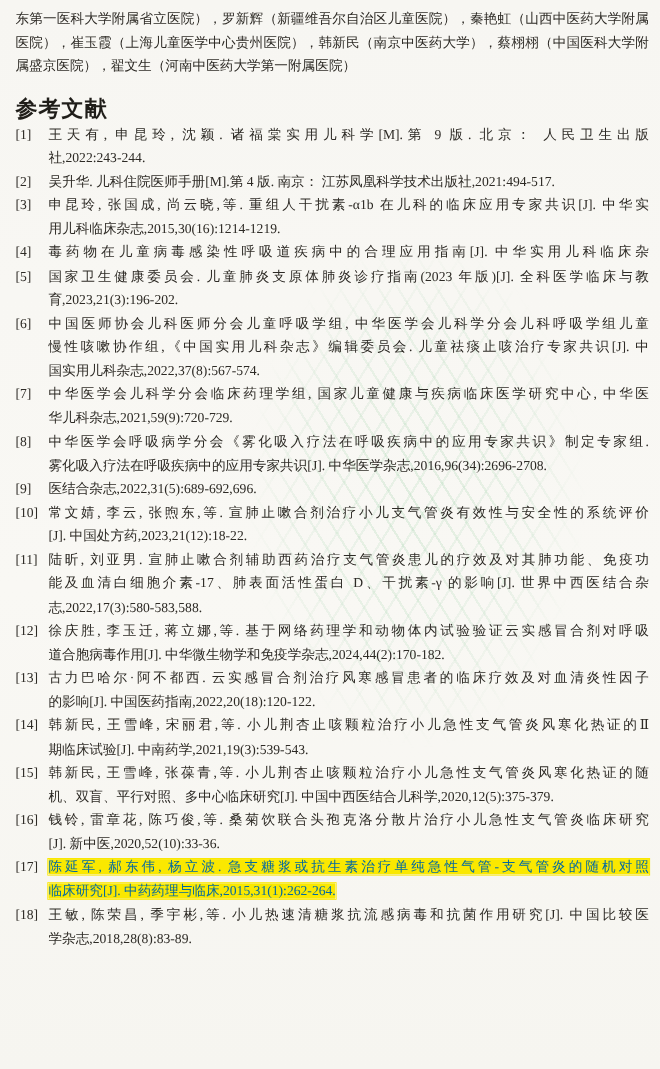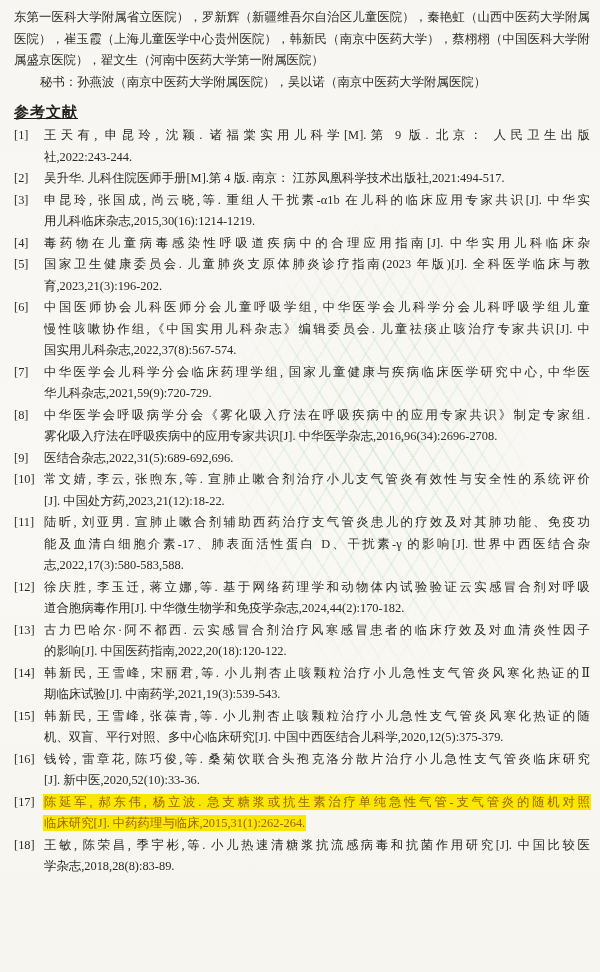--- a/index.html
+++ b/index.html
@@ -27,40 +27,39 @@
   }
   .tline.final{
     text-align-last:left;
     white-space:normal;
   }
   .secretary{
     line-height:21.5px;
     padding-left:26px;
   }
   .ref-heading{
-    font-size:15px;
+    font-size:20px;
     font-weight:bold;
     color:#1f1d19;
-    margin:8px 0 2px 0;
+    margin:16px 0 2px 0;
     line-height:22px;
     letter-spacing:1px;
-    text-decoration:underline;
   }
   .ref{
     position:relative;
     padding-left:30px;
   }
   .ref-no{
     position:absolute;
     left:0;top:0;
     line-height:21.5px;
   }
   .hl{
     background:#fae800;
-    color:#a16207;
+    color:#0369a1;
     box-shadow:0 0 0 1px #fae800;
   }
   
   .watermark{
     position:absolute;
     z-index:1;
     left:180px;top:170px;
     width:360px;height:620px;
     background:
       repeating-linear-gradient(58deg,transparent 0 13px,rgba(126,196,142,0.20) 13px 15px),
@@ -74,21 +73,20 @@
 <body>
 
 <div class="page">
   <div class="watermark"></div>
   <div class="content">
     <div>
         <div class="tline">东第一医科大学附属省立医院），罗新辉（新疆维吾尔自治区儿童医院），秦艳虹（山西中医药大学附属</div>
         <div class="tline">医院），崔玉霞（上海儿童医学中心贵州医院），韩新民（南京中医药大学），蔡栩栩（中国医科大学附</div>
         <div class="tline final">属盛京医院），翟文生（河南中医药大学第一附属医院）</div>
       </div>
-    <div class="secretary">秘书：孙燕波（南京中医药大学附属医院），吴以诺（南京中医药大学附属医院）</div>
     <h2 class="ref-heading">参考文献</h2>
     <div>
         <div class="ref">
           <span class="ref-no">[1]</span>
           <div class="tline">王天有, 申昆玲, 沈颖. 诸福棠实用儿科学[M].第 9 版. 北京： 人民卫生出版</div>
           <div class="tline final">社,2022:243-244.</div>
         </div>
         <div class="ref">
           <span class="ref-no">[2]</span>
           <div class="tline final">吴升华. 儿科住院医师手册[M].第 4 版. 南京： 江苏凤凰科学技术出版社,2021:494-517.</div>

